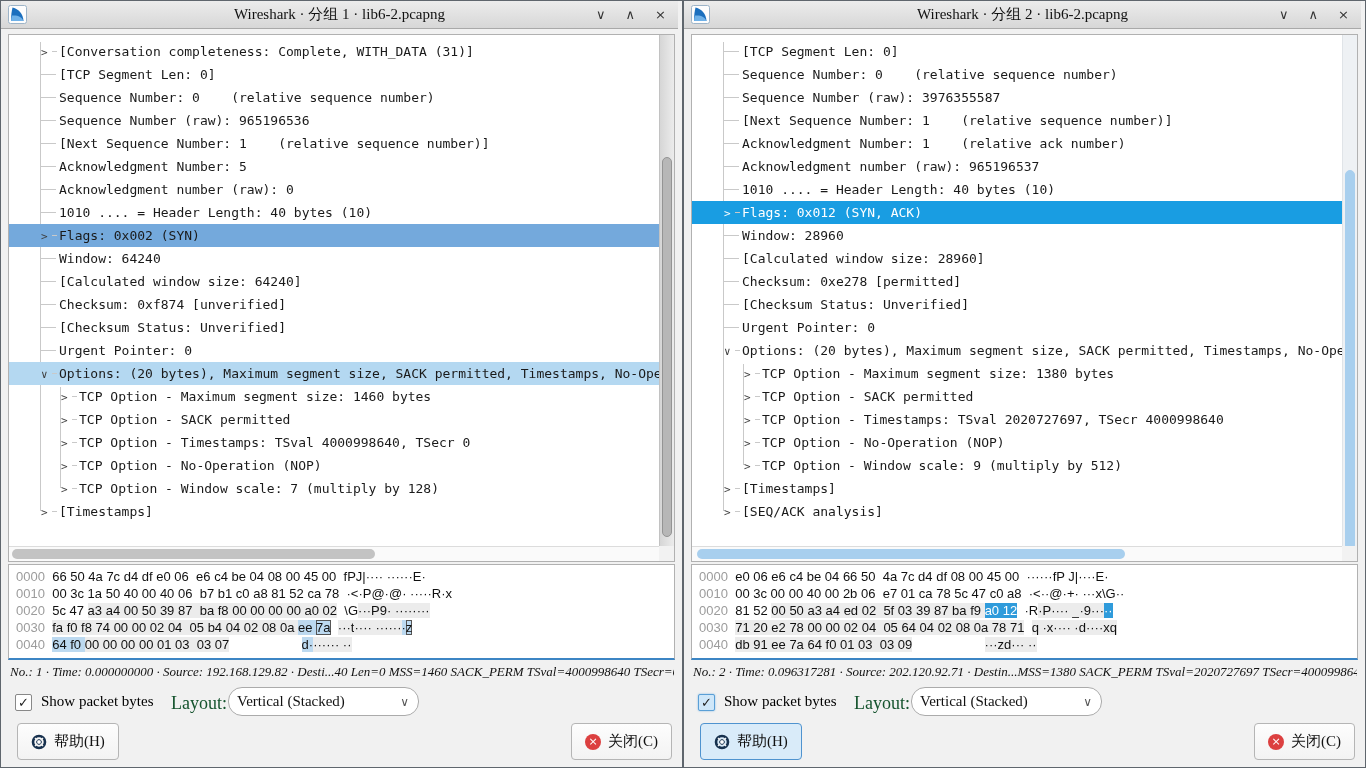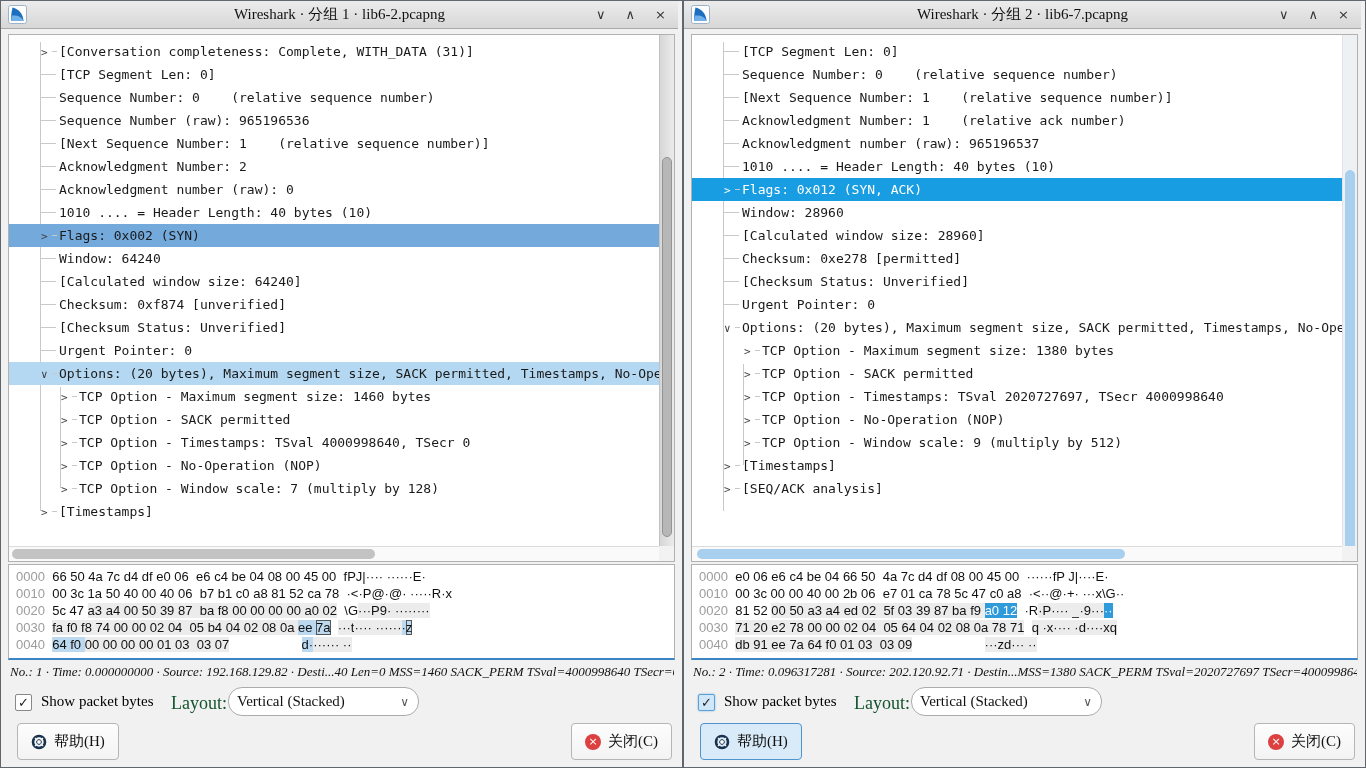--- a/index.html
+++ b/index.html
@@ -123,21 +123,21 @@
 
   <div class="tree-frame">
     <div class="tree-viewport">
       <div class="guide guide1"></div>
       <div class="guide guide2"></div>
     <div class="trow has-arrow"><span class="arrow">&gt;</span><span>[Conversation completeness: Complete, WITH_DATA (31)]</span></div>
         <div class="trow"><span>[TCP Segment Len: 0]</span></div>
         <div class="trow"><span>Sequence Number: 0    (relative sequence number)</span></div>
         <div class="trow"><span>Sequence Number (raw): 965196536</span></div>
         <div class="trow"><span>[Next Sequence Number: 1    (relative sequence number)]</span></div>
-        <div class="trow"><span>Acknowledgment Number: 2</span></div>
+        <div class="trow"><span>Acknowledgment Number: 5</span></div>
         <div class="trow"><span>Acknowledgment number (raw): 0</span></div>
         <div class="trow"><span>1010 .... = Header Length: 40 bytes (10)</span></div>
         <div class="trow has-arrow sel-med"><span class="arrow">&gt;</span><span>Flags: 0x002 (SYN)</span></div>
         <div class="trow"><span>Window: 64240</span></div>
         <div class="trow"><span>[Calculated window size: 64240]</span></div>
         <div class="trow"><span>Checksum: 0xf874 [unverified]</span></div>
         <div class="trow"><span>[Checksum Status: Unverified]</span></div>
         <div class="trow"><span>Urgent Pointer: 0</span></div>
         <div class="trow has-arrow sel-light"><span class="arrow">∨</span><span>Options: (20 bytes), Maximum segment size, SACK permitted, Timestamps, No-Ope</span></div>
         <div class="trow child has-arrow"><span class="arrow">&gt;</span><span>TCP Option - Maximum segment size: 1460 bytes</span></div>
@@ -195,34 +195,35 @@
   </div>
 </div>
 
 <div class="window" id="win-right">
   <div class="titlebar">
     <svg class="win-icon" viewBox="0 0 19 19">
       <rect x="0.5" y="0.5" width="18" height="18" rx="2" fill="#fdfdfd" stroke="#9db4c8"></rect>
       <path d="M3 16 L15.5 16 C15 9 11.5 4.5 4.5 2.5 C3.5 7 3 11 3 16 Z" fill="#1b6fbe"></path>
       <path d="M3 16 L15.5 16 C14 12 10 10 4 10.5 C3.4 12.4 3 14 3 16 Z" fill="#6fb1e8"></path>
     </svg>
-    <span class="title">Wireshark · 分组 2 · lib6-7.pcapng</span>
+    <span class="title">Wireshark · 分组 2 · lib6-2.pcapng</span>
     <div class="winbtns">
       <span>∨</span>
       <span>∧</span>
       <span>×</span>
     </div>
   </div>
 
   <div class="tree-frame">
     <div class="tree-viewport">
       <div class="guide guide1"></div>
       <div class="guide guide2"></div>
     <div class="trow"><span>[TCP Segment Len: 0]</span></div>
         <div class="trow"><span>Sequence Number: 0    (relative sequence number)</span></div>
+        <div class="trow"><span>Sequence Number (raw): 3976355587</span></div>
         <div class="trow"><span>[Next Sequence Number: 1    (relative sequence number)]</span></div>
         <div class="trow"><span>Acknowledgment Number: 1    (relative ack number)</span></div>
         <div class="trow"><span>Acknowledgment number (raw): 965196537</span></div>
         <div class="trow"><span>1010 .... = Header Length: 40 bytes (10)</span></div>
         <div class="trow has-arrow sel-bright"><span class="arrow">&gt;</span><span>Flags: 0x012 (SYN, ACK)</span></div>
         <div class="trow"><span>Window: 28960</span></div>
         <div class="trow"><span>[Calculated window size: 28960]</span></div>
         <div class="trow"><span>Checksum: 0xe278 [permitted]</span></div>
         <div class="trow"><span>[Checksum Status: Unverified]</span></div>
         <div class="trow"><span>Urgent Pointer: 0</span></div>

